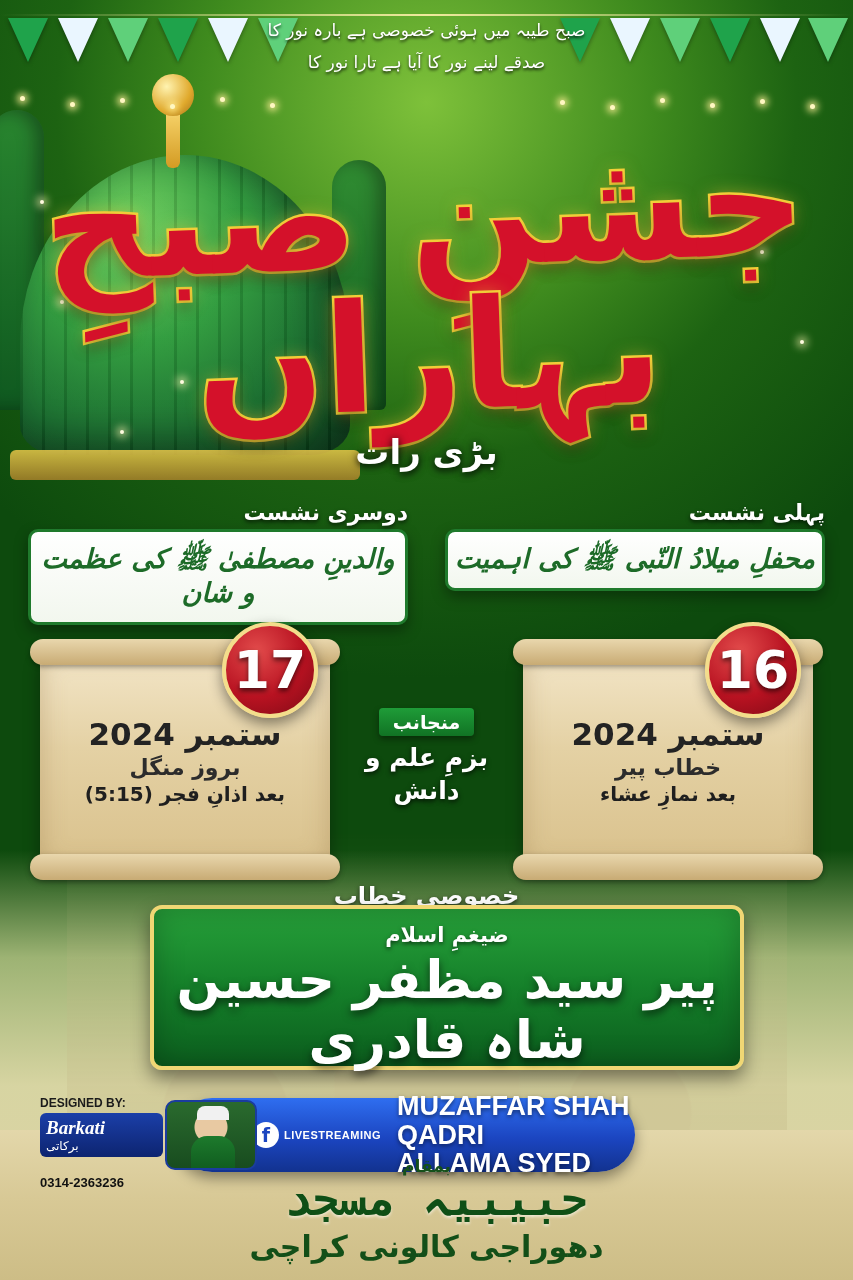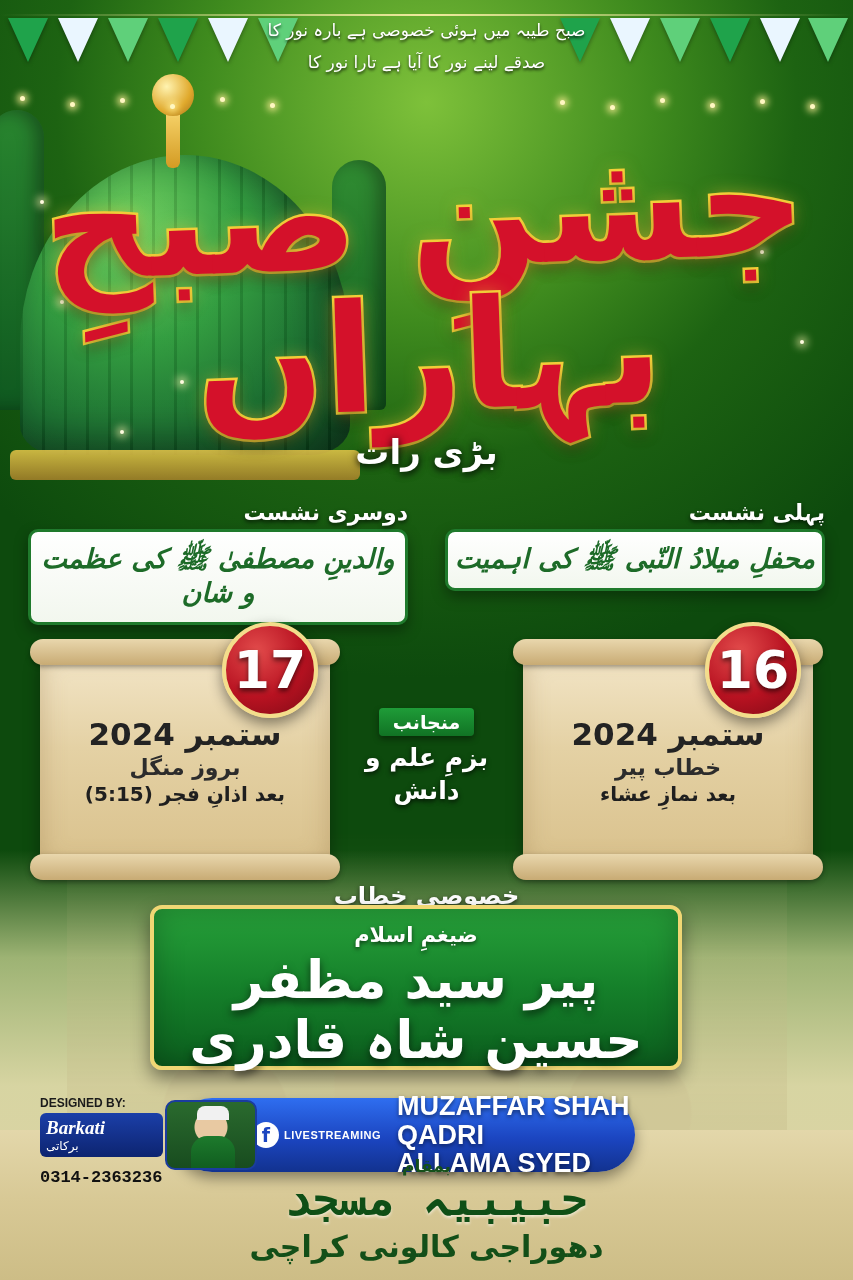--- a/index.html
+++ b/index.html
@@ -207,21 +207,21 @@
     text-shadow: 0 2px 5px rgba(0,0,0,.75); line-height: 1.3; direction: rtl;
   }
   
   .khitab {
     position: absolute; top: 882px; left: 50%; transform: translateX(-50%);
     width: 270px; text-align: center; direction: rtl;
     font-family: "DejaVu Sans", sans-serif; font-weight: bold; font-size: 24px; color: #ffffff;
     text-shadow: 0 2px 5px rgba(0,0,0,.7);
   }
   .speaker-panel {
-    position: absolute; top: 905px; left: 150px; width: 532px; height: 165px;
+    position: absolute; top: 905px; left: 150px; width: 594px; height: 165px;
     background: linear-gradient(180deg, #27a13a 0%, #15802a 50%, #0c5f1e 100%);
     border: 4px solid #f0d774; border-radius: 12px;
     box-shadow: 0 8px 18px rgba(0,0,0,.45), inset 0 0 30px rgba(0,0,0,.25);
     direction: rtl; text-align: center; padding-top: 14px;
   }
   .speaker-pre {
     font-family: "DejaVu Sans", sans-serif; font-size: 21px; font-weight: bold; color: #ffffff;
     text-shadow: 0 2px 4px rgba(0,0,0,.6);
   }
   .speaker-name {
@@ -236,21 +236,21 @@
   .designer-label {
     font-family: "Liberation Sans", sans-serif; font-size: 12px; font-weight: bold; color: #1b1b1b;
   }
   .designer-logo {
     margin-top: 3px; background: linear-gradient(180deg,#1b3fa8,#0d2470);
     border-radius: 6px; padding: 4px 6px; color: #fff;
   }
   .designer-logo .b1 { font-family: "Liberation Serif", serif; font-style: italic; font-size: 19px; font-weight: bold; }
   .designer-logo .b2 { font-family: "DejaVu Sans", sans-serif; font-size: 12px; }
   .designer-phone {
-    margin-top: 11px; font-family: Liberation Mono, monospace; font-size: 17px; font-weight: bold; color: #111;
+    margin-top: 18px; font-family: Liberation Sans, sans-serif; font-size: 13px; font-weight: bold; color: #111;
   }
   
   .livebar {
     position: absolute; left: 175px; top: 1098px; width: 460px; height: 74px;
     background: linear-gradient(180deg,#2f6ef0 0%, #1b45c0 55%, #12328f 100%);
     border-radius: 37px; box-shadow: 0 6px 14px rgba(0,0,0,.4);
     display: flex; align-items: center; padding-left: 78px;
   }
   .live-photo {
     position: absolute; left: -10px; top: 2px; width: 92px; height: 70px;

